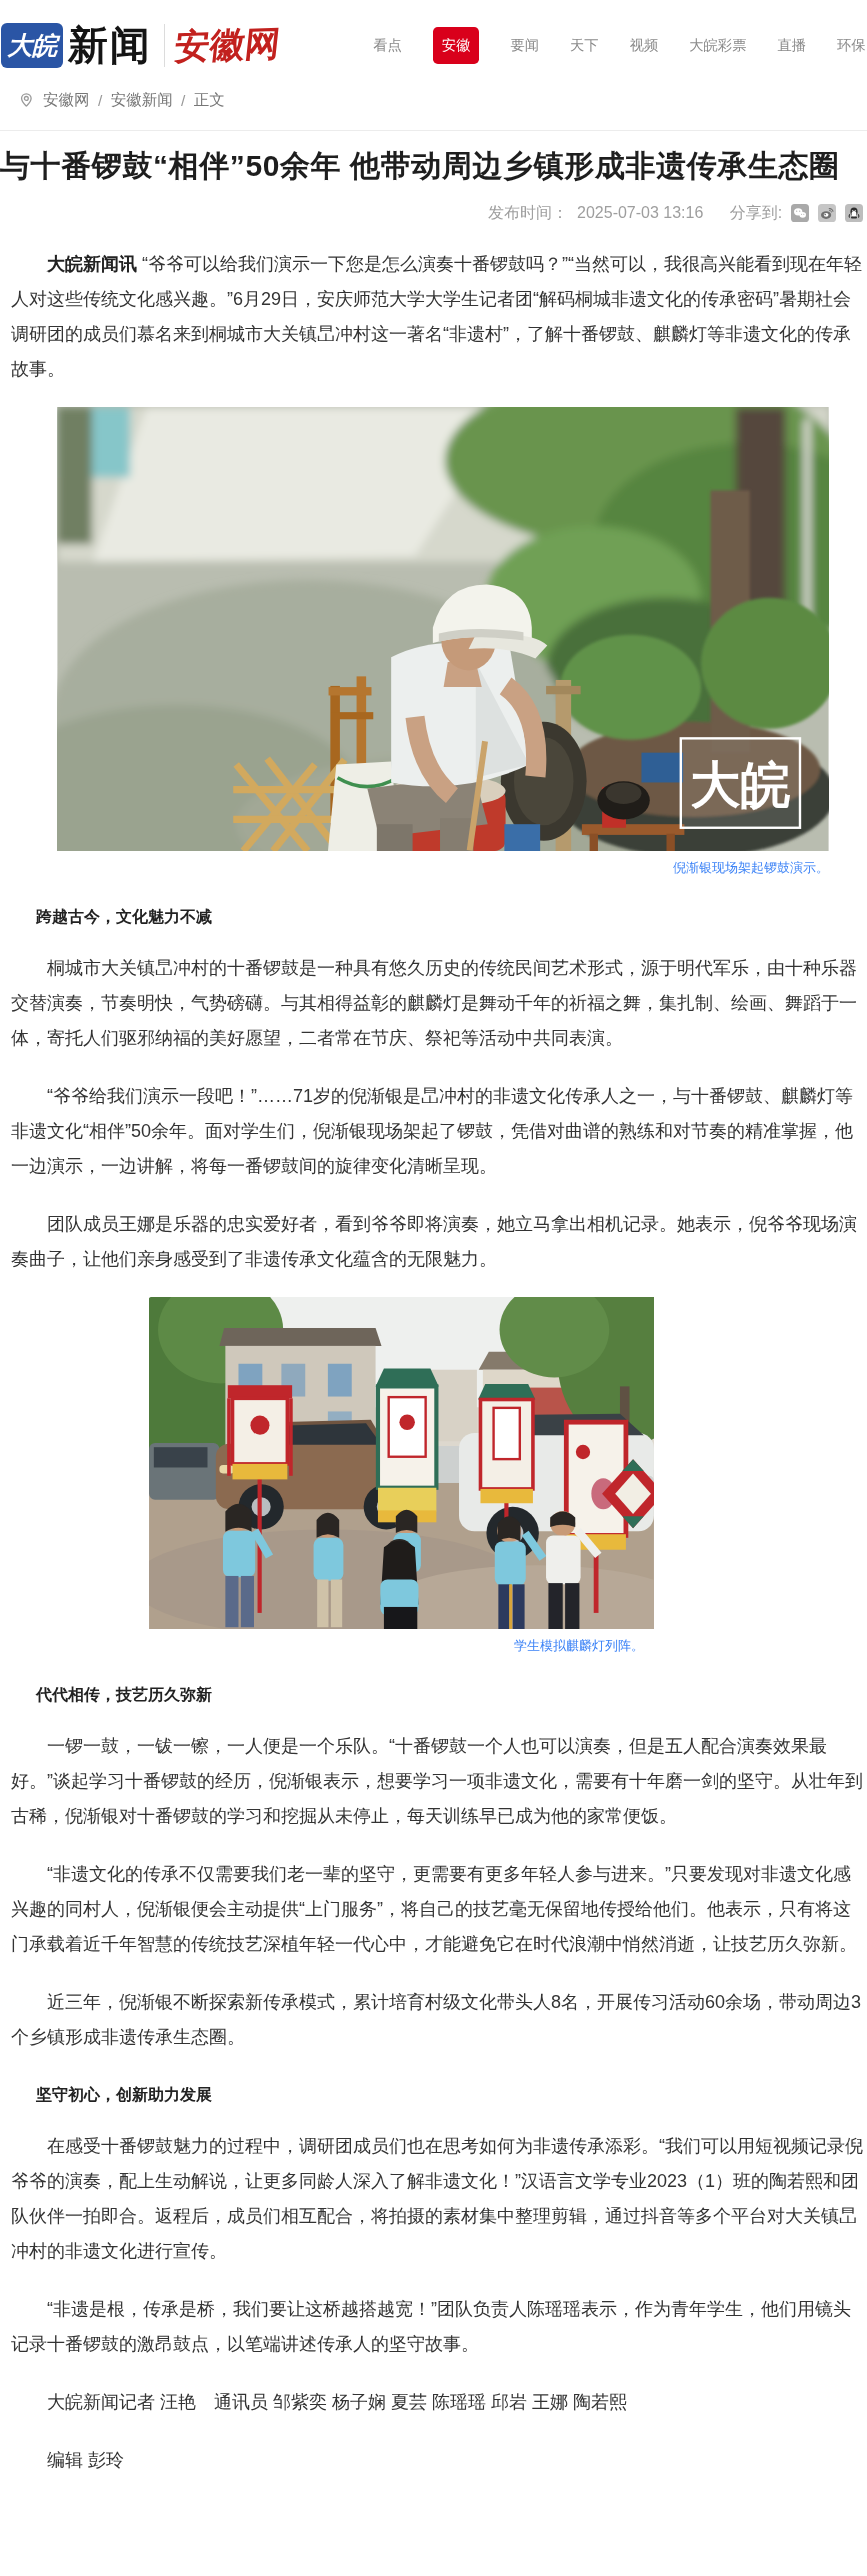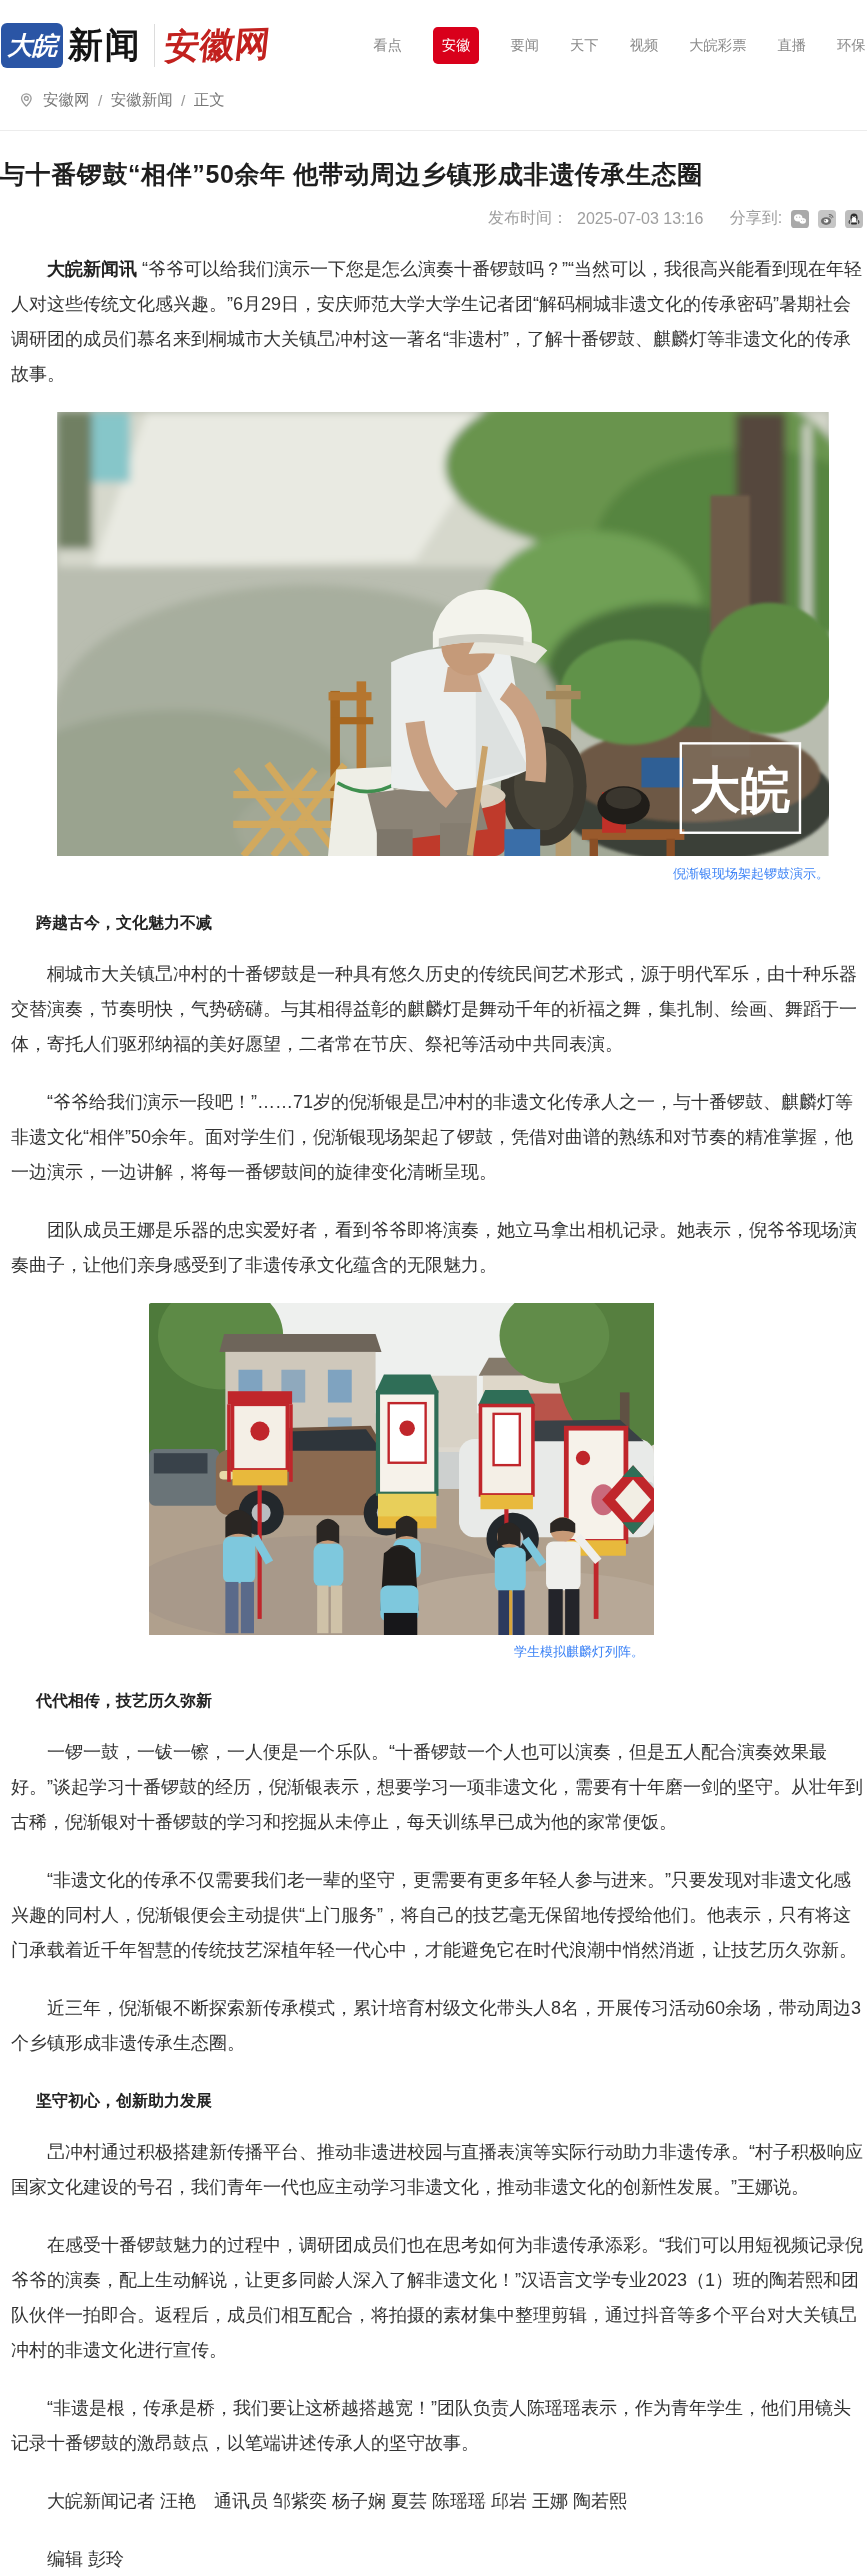--- a/index.html
+++ b/index.html
@@ -10,34 +10,34 @@
     font-family: "Liberation Sans", "DejaVu Sans", sans-serif;
     color: #333;
   }
   
   .header { display: flex; align-items: center; padding: 20px 2.4px 0 1.2px; height: 70px; }
   .logo-box {
     width: 62px; height: 45px; background: #2a55a5; border-radius: 6px;
     color: #fff; font-size: 25px; font-weight: bold; font-style: italic;
     display: flex; align-items: center; justify-content: center; flex: 0 0 auto;
   }
-  .logo-news { font-size: 35px; font-weight: 900; color: #141414; margin-left: 4.8px; letter-spacing: 1.8px; white-space: nowrap; }
+  .logo-news { font-size: 40px; font-weight: 900; color: #141414; margin-left: 4.8px; letter-spacing: 1.8px; white-space: nowrap; }
   .logo-divider { width: 0.6px; height: 43px; background: #dcdcdc; margin: 0 10.7px 0 12px; flex: 0 0 auto; }
   .logo-site { font-size: 35px; font-weight: bold; color: #c2211e; transform: skewX(-8deg) rotate(-2deg); white-space: nowrap; }
   .nav { display: flex; align-items: center; gap: 31px; margin-left: auto; font-size: 14.3px; color: #8a8a8a; white-space: nowrap; }
   .nav-item { cursor: pointer; }
   .nav-item.active { background: #d9001b; color: #fff; padding: 9px 9px; border-radius: 4.8px; }
   
   .breadcrumb { display: flex; align-items: center; margin: 20px 0 0 18px; font-size: 15.5px; color: #777; }
   .breadcrumb .pin { margin-right: 8.4px; display: inline-flex; }
   .crumb-sep { margin: 0 8.4px; color: #999; }
   .divider { border-top: 0.6px solid #ececec; margin-top: 19px; }
   
   .article { padding-right: 4.8px; }
-  .title { font-size: 25px; font-weight: bold; color: #1e1e1e; line-height: 1.25; margin-top: 28px; letter-spacing: 0.6px; }
+  .title { font-size: 30px; font-weight: bold; color: #1e1e1e; line-height: 1.25; margin-top: 16px; letter-spacing: 0.6px; }
   .meta { display: flex; justify-content: flex-end; align-items: center; gap: 9px; font-size: 16px; color: #9e9e9e; margin-top: 18px; }
   .share-icon { width: 18px; height: 18px; border-radius: 3.6px; display: inline-flex; }
   p.body { font-size: 18px; color: #333; line-height: 35px; text-indent: 36px; margin-top: 23px; margin-left: 11px; }
   p.body b { color: #222; }
   h2.section { font-size: 16px; font-weight: bold; color: #222; text-indent: 36px; margin-top: 30px; }
   figure.photo { margin: 20px 0 0 57px; width: 772px; }
   figure.photo2 { margin: 20px 12px 0 149px; width: 495px; }
   figure svg { display: block; }
   .caption { text-align: right; font-size: 13px; color: #3b82f6; margin-top: 8.4px; }
 </style>
@@ -346,21 +346,20 @@
     </svg>
     <figcaption class="caption">学生模拟麒麟灯列阵。</figcaption>
   </figure>
 
   <h2 class="section">代代相传，技艺历久弥新</h2>
   <p class="body">一锣一鼓，一钹一镲，一人便是一个乐队。“十番锣鼓一个人也可以演奏，但是五人配合演奏效果最好。”谈起学习十番锣鼓的经历，倪渐银表示，想要学习一项非遗文化，需要有十年磨一剑的坚守。从壮年到古稀，倪渐银对十番锣鼓的学习和挖掘从未停止，每天训练早已成为他的家常便饭。</p>
   <p class="body">“非遗文化的传承不仅需要我们老一辈的坚守，更需要有更多年轻人参与进来。”只要发现对非遗文化感兴趣的同村人，倪渐银便会主动提供“上门服务”，将自己的技艺毫无保留地传授给他们。他表示，只有将这门承载着近千年智慧的传统技艺深植年轻一代心中，才能避免它在时代浪潮中悄然消逝，让技艺历久弥新。</p>
   <p class="body">近三年，倪渐银不断探索新传承模式，累计培育村级文化带头人8名，开展传习活动60余场，带动周边3个乡镇形成非遗传承生态圈。</p>
 
   <h2 class="section">坚守初心，创新助力发展</h2>
-  <p class="body">旵冲村通过积极搭建新传播平台、推动非遗进校园与直播表演等实际行动助力非遗传承。“村子积极响应国家文化建设的号召，我们青年一代也应主动学习非遗文化，推动非遗文化的创新性发展。”王娜说。</p>
   <p class="body">在感受十番锣鼓魅力的过程中，调研团成员们也在思考如何为非遗传承添彩。“我们可以用短视频记录倪爷爷的演奏，配上生动解说，让更多同龄人深入了解非遗文化！”汉语言文学专业2023（1）班的陶若熙和团队伙伴一拍即合。返程后，成员们相互配合，将拍摄的素材集中整理剪辑，通过抖音等多个平台对大关镇旵冲村的非遗文化进行宣传。</p>
   <p class="body">“非遗是根，传承是桥，我们要让这桥越搭越宽！”团队负责人陈瑶瑶表示，作为青年学生，他们用镜头记录十番锣鼓的激昂鼓点，以笔端讲述传承人的坚守故事。</p>
 
   <p class="body">大皖新闻记者 汪艳　通讯员 邹紫奕 杨子娴 夏芸 陈瑶瑶 邱岩 王娜 陶若熙</p>
   <p class="body">编辑 彭玲</p>
 
 </div>
 
 
 </body></html>

